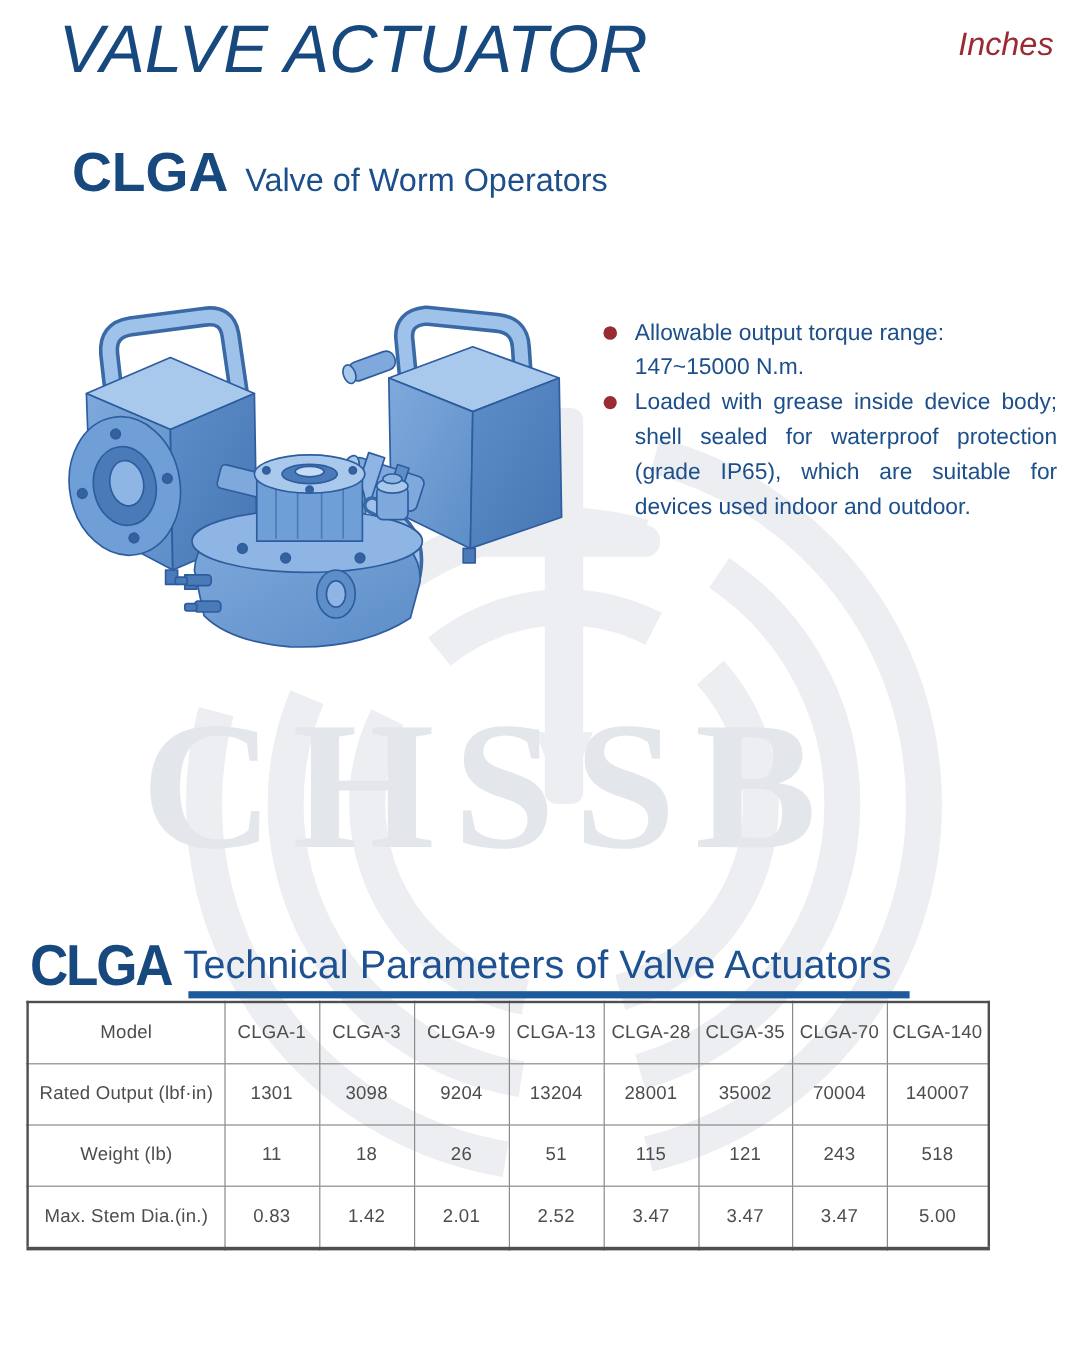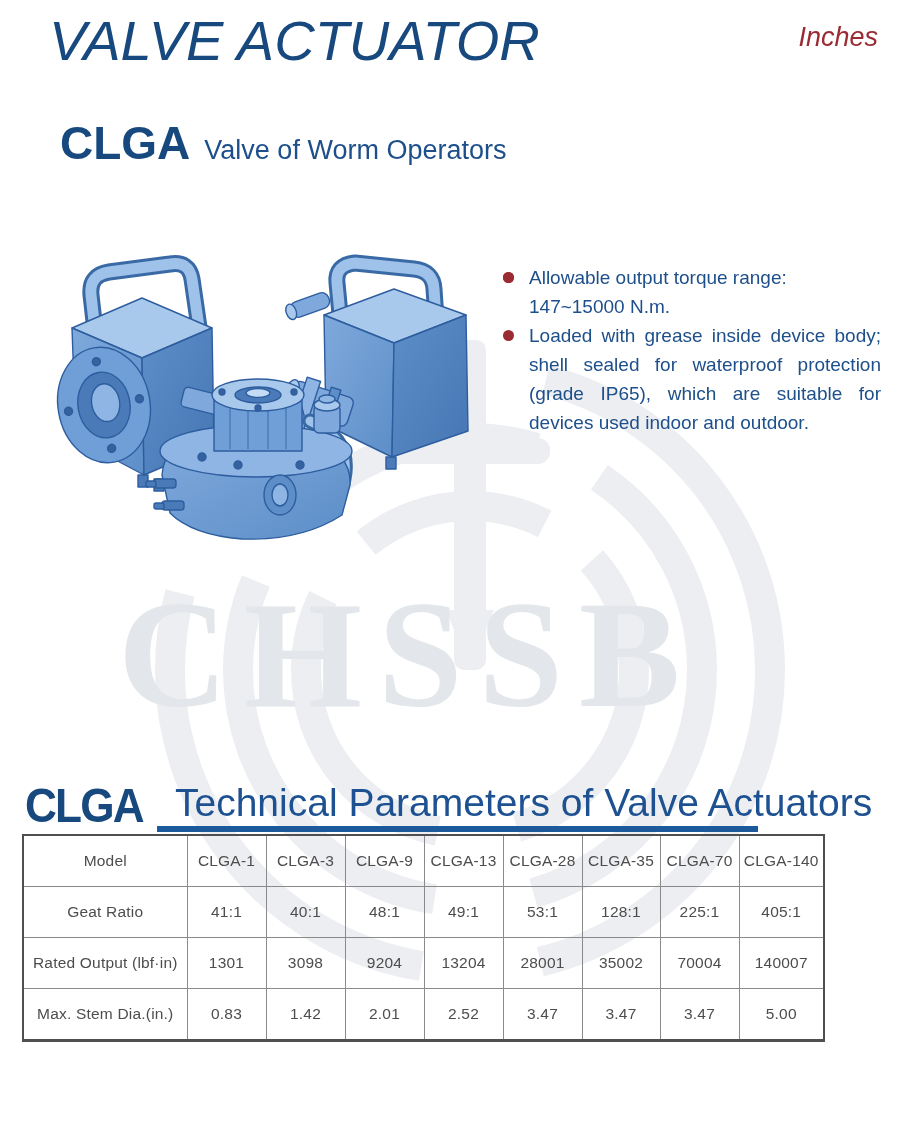--- a/index.html
+++ b/index.html
@@ -66,21 +66,21 @@
     position:absolute; left:0; top:9px; width:11px; height:11px;
     border-radius:50%; background:var(--accent-red);
   }
   
   .tsec-head { position:absolute; left:25px; top:778px; white-space:nowrap; }
   .tsec-code {
     font-size:48px; font-weight:800; color:var(--brand-blue);
     letter-spacing:-2px; display:inline-block; transform:scaleX(.92);
     transform-origin:left;
   }
-  .tsec-title { font-size:39px; color:#1d5191; margin-left:22px; vertical-align:6px; }
+  .tsec-title { font-size:33px; color:#1d5191; vertical-align:6px; }
   .tsec-underline {
     position:absolute; left:157px; top:826px; width:601px; height:6px;
     background:#1d5a9c;
   }
   table.params {
     position:absolute; left:22px; top:834px; width:797px;
     border-collapse:collapse; table-layout:fixed;
     background:transparent;
     border:2px solid var(--table-frame);
     border-bottom-width:3px;
@@ -264,40 +264,40 @@
             <td>CLGA-1</td>
             <td>CLGA-3</td>
             <td>CLGA-9</td>
             <td>CLGA-13</td>
             <td>CLGA-28</td>
             <td>CLGA-35</td>
             <td>CLGA-70</td>
             <td>CLGA-140</td>
           </tr>
           <tr>
-            <td>Geat Ratio</td>
-            <td>41:1</td>
-            <td>40:1</td>
-            <td>48:1</td>
-            <td>49:1</td>
-            <td>53:1</td>
-            <td>128:1</td>
-            <td>225:1</td>
-            <td>405:1</td>
-          </tr>
-          <tr>
             <td>Rated Output (lbf·in)</td>
             <td>1301</td>
             <td>3098</td>
             <td>9204</td>
             <td>13204</td>
             <td>28001</td>
             <td>35002</td>
             <td>70004</td>
             <td>140007</td>
+          </tr>
+          <tr>
+            <td>Weight (lb)</td>
+            <td>11</td>
+            <td>18</td>
+            <td>26</td>
+            <td>51</td>
+            <td>115</td>
+            <td>121</td>
+            <td>243</td>
+            <td>518</td>
           </tr>
           <tr>
             <td>Max. Stem Dia.(in.)</td>
             <td>0.83</td>
             <td>1.42</td>
             <td>2.01</td>
             <td>2.52</td>
             <td>3.47</td>
             <td>3.47</td>
             <td>3.47</td>

